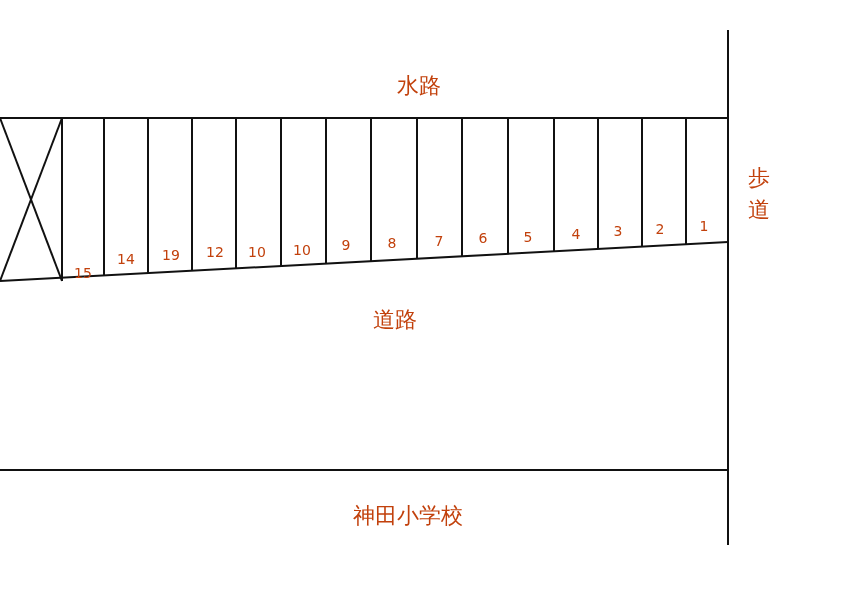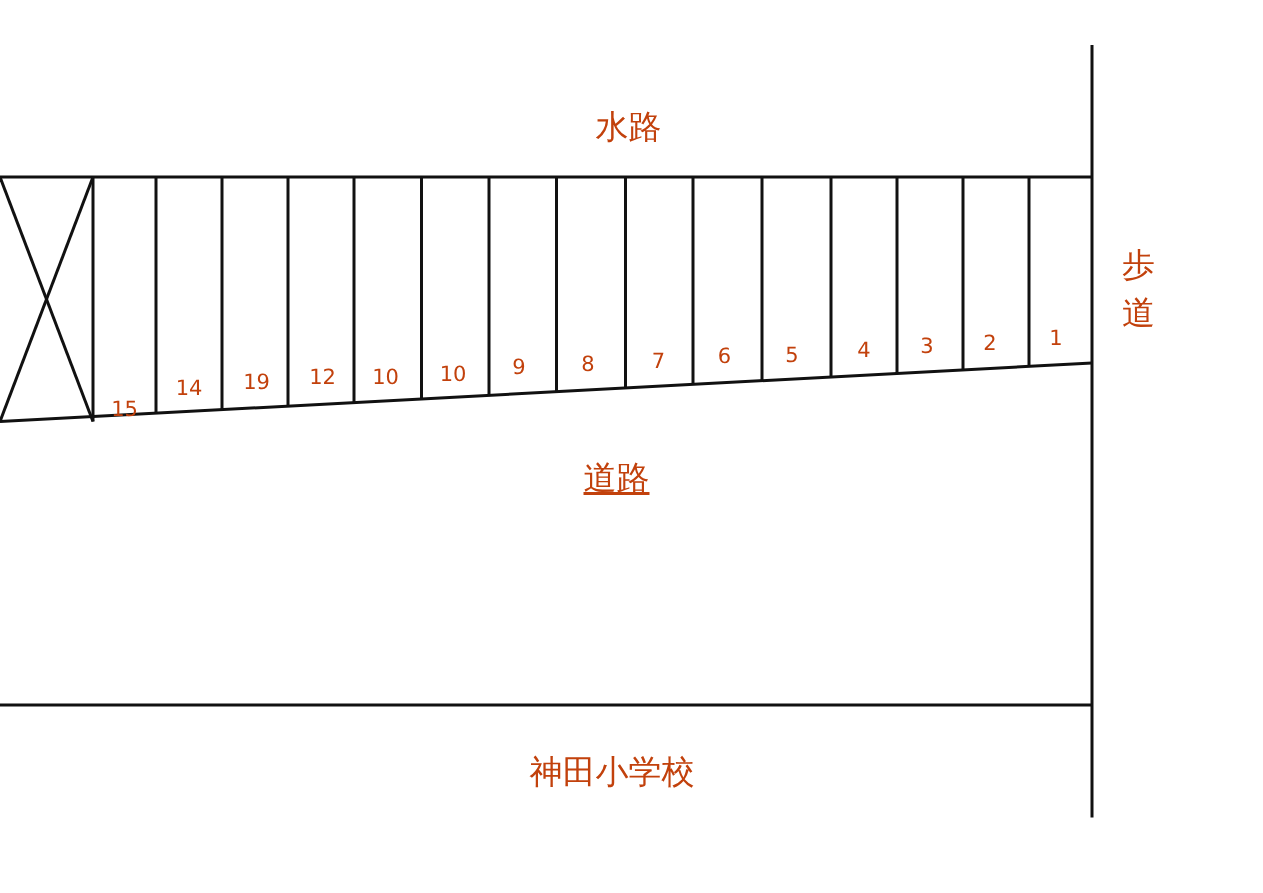--- a/index.html
+++ b/index.html
@@ -74,21 +74,21 @@
     <line x1="462" y1="118" x2="462" y2="256.2"></line>
     <line x1="508" y1="118" x2="508" y2="253.8"></line>
     <line x1="554" y1="118" x2="554" y2="251.3"></line>
     <line x1="598" y1="118" x2="598" y2="249.0"></line>
     <line x1="642" y1="118" x2="642" y2="246.6"></line>
     <line x1="686" y1="118" x2="686" y2="244.2"></line>
   </g>
 </svg>
 
 <div class="label area-label" style="left:397px; top:75px;">水路</div>
-<div class="label area-label" style="left:389px; top:309px;text-decoration:underline;">道路</div>
+<div class="label area-label" style="left:373px; top:309px;">道路</div>
 <div class="label area-label" style="left:353px; top:505px;">神田小学校</div>
 <div class="label vertical-label" style="left:748px; top:167px;">
   <span>歩</span>
   <span>道</span>
 </div>
 
 <div class="label stall-num" style="left:704px; top:219px;">1</div>
 <div class="label stall-num" style="left:660px; top:222px;">2</div>
 <div class="label stall-num" style="left:618px; top:224px;">3</div>
 <div class="label stall-num" style="left:576px; top:227px;">4</div>

